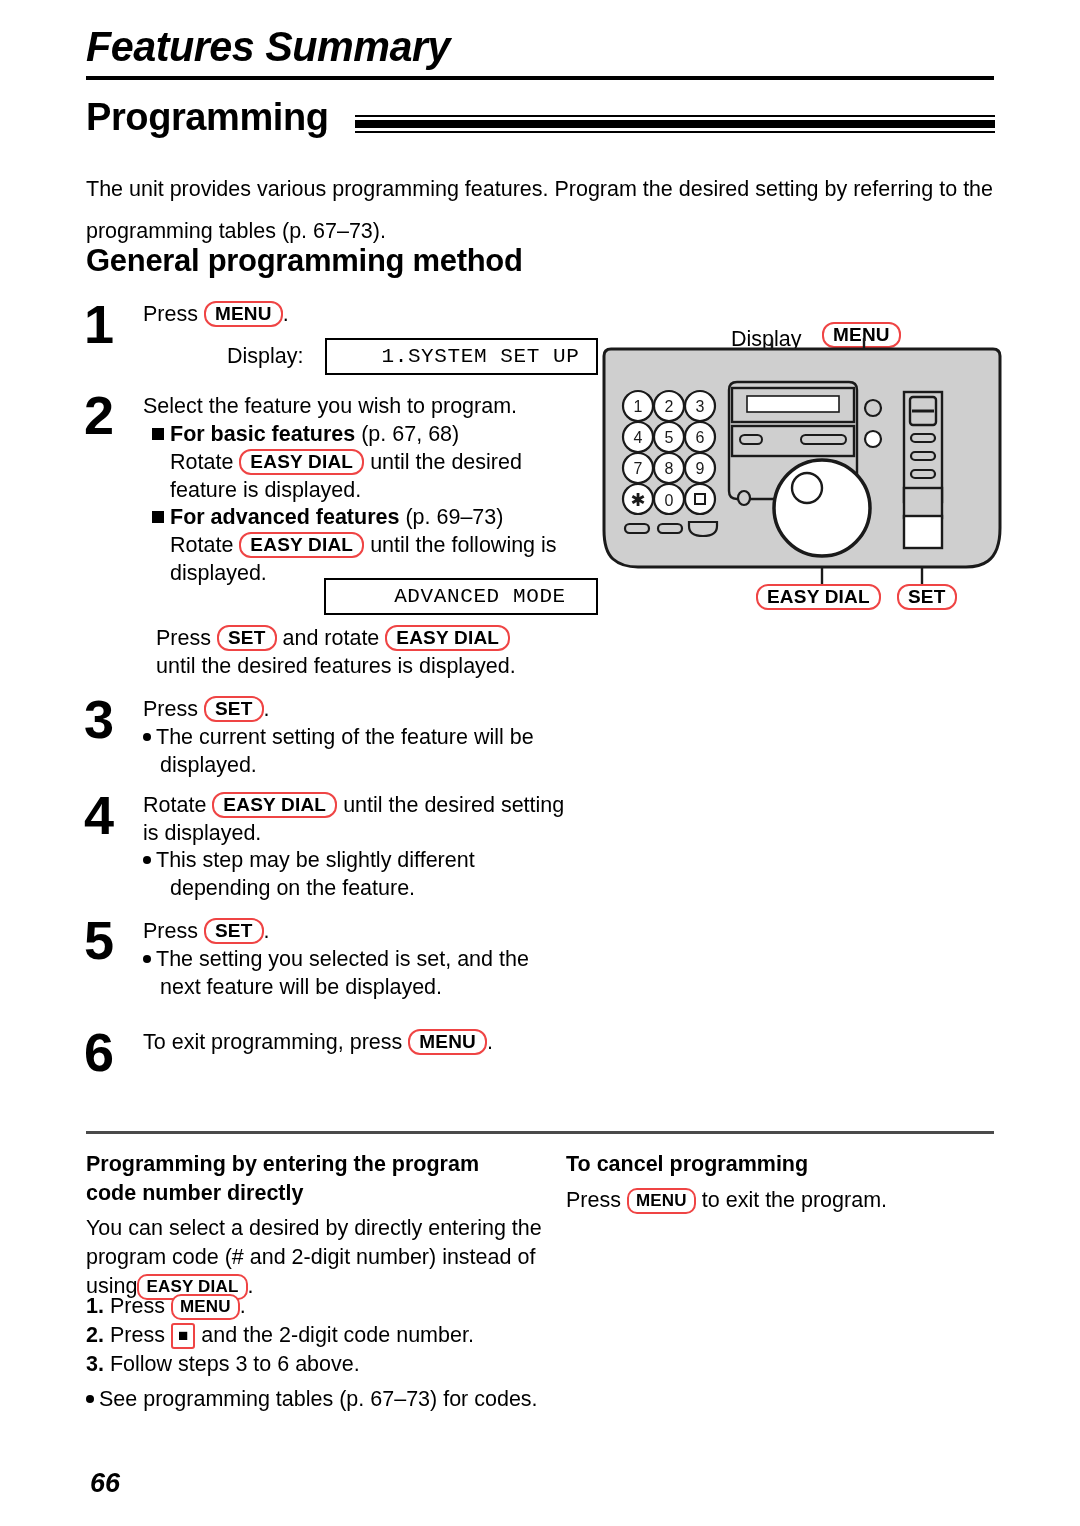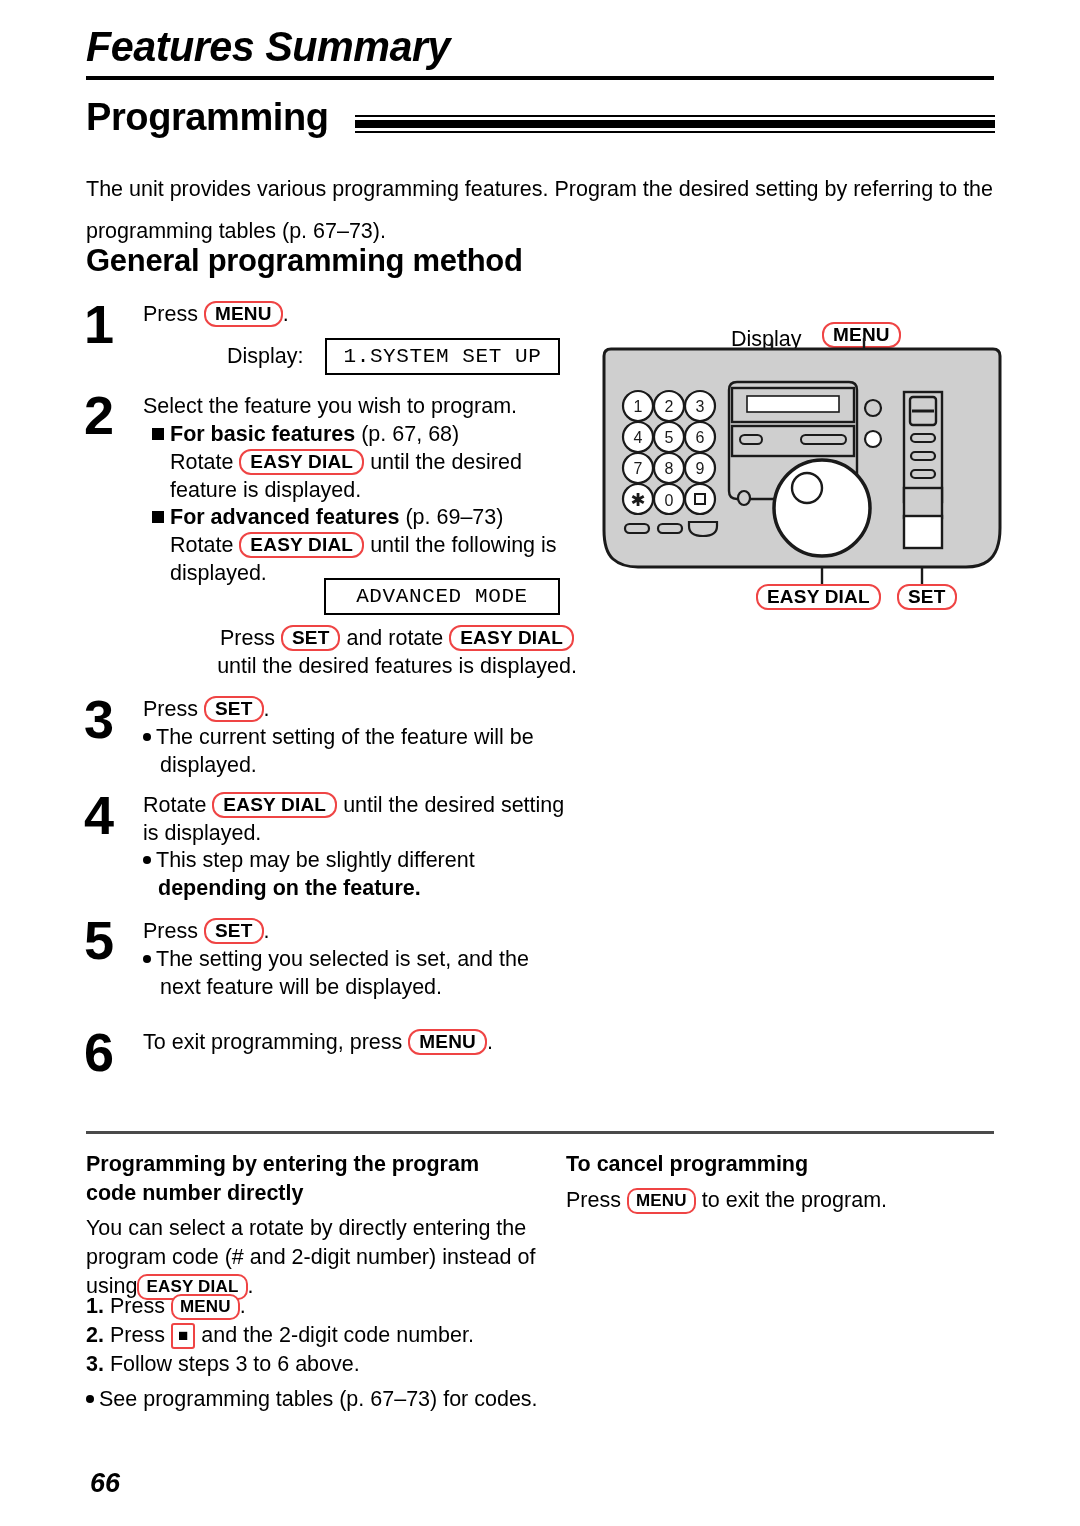--- a/index.html
+++ b/index.html
@@ -125,20 +125,21 @@
     position: absolute;
     border: 2px solid #000;
     background: #fff;
     font-family: "Liberation Mono", monospace;
     font-size: 21px;
     letter-spacing: 0.6px;
     display: flex;
     align-items: center;
     justify-content: center;
     white-space: pre;
+    padding-left: 38px;
   }
 
   .label-display {
     position: absolute;
     font-size: 21.5px;
   }
 
   .bullet-sq {
     display: inline-block;
     width: 12px; height: 12px;
@@ -254,21 +255,21 @@
     <div class="ln" style="margin-left:18px;">
       <span>Rotate</span>
       <span class="key">EASY DIAL</span>
       <span>until the following is</span>
     </div>
     <div class="ln" style="margin-left:18px;">displayed.</div>
   </div>
 
   <div class="lcd" style="left:324px; top:578px; width:232px; height:33px;">ADVANCED MODE</div>
 
-  <div class="step-body" style="left:172px; top:624px; width:450px;text-align:center;">
+  <div class="step-body" style="left:156px; top:624px; width:450px;">
     <div class="ln">
       <span>Press</span>
       <span class="key">SET</span>
       <span>and rotate</span>
       <span class="key">EASY DIAL</span>
     </div>
     <div class="ln">until the desired features is displayed.</div>
   </div>
 
   <div class="step-num" style="left:84px; top:692px;">3</div>
@@ -289,21 +290,21 @@
       <span>Rotate</span>
       <span class="key">EASY DIAL</span>
       <span>until the desired setting</span>
     </div>
     <div class="ln">is displayed.</div>
   </div>
   <div class="step-body" style="left:143px; top:846px; width:460px;">
     <div class="ln">
       <span class="bullet-dot"></span><span>This step may be slightly different</span>
     </div>
-    <div class="ln" style="margin-left:15px;font-weight:bold;">depending on the feature.</div>
+    <div class="ln" style="margin-left:27px;">depending on the feature.</div>
   </div>
 
   <div class="step-num" style="left:84px; top:913px;">5</div>
   <div class="step-body" style="left:143px; top:917px; width:460px;">
     <div class="ln">
       <span>Press</span>
       <span class="key">SET</span><span>.</span>
     </div>
     <div class="ln">
       <span class="bullet-dot"></span><span>The setting you selected is set, and the</span>
@@ -409,21 +410,21 @@
   </svg>
 
   <div class="bottom-rule"></div>
 
   <div class="col-head" style="left:86px; top:1150px; width:470px;">
     <div>Programming by entering the program</div>
     <div>code number directly</div>
   </div>
 
   <div class="col-body" style="left:86px; top:1214px; width:480px;">
-    <div>You can select a rotate by directly entering the</div>
+    <div>You can select a desired by directly entering the</div>
     <div>program code (# and 2-digit number) instead of</div>
     <div>
       <span>using</span><span class="key sm">EASY DIAL</span><span>.</span>
     </div>
   </div>
 
   <div class="col-body" style="left:86px; top:1292px; width:490px;">
     <div class="numlist-item">
       <b>1.</b><span>Press</span>
       <span class="key sm">MENU</span><span>.</span>

